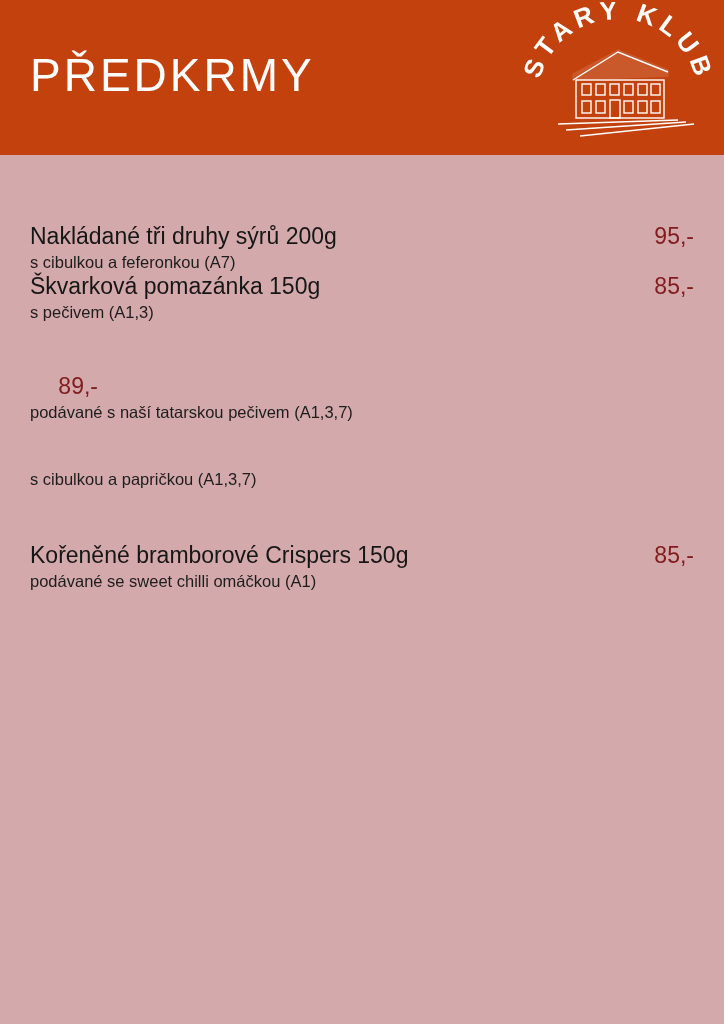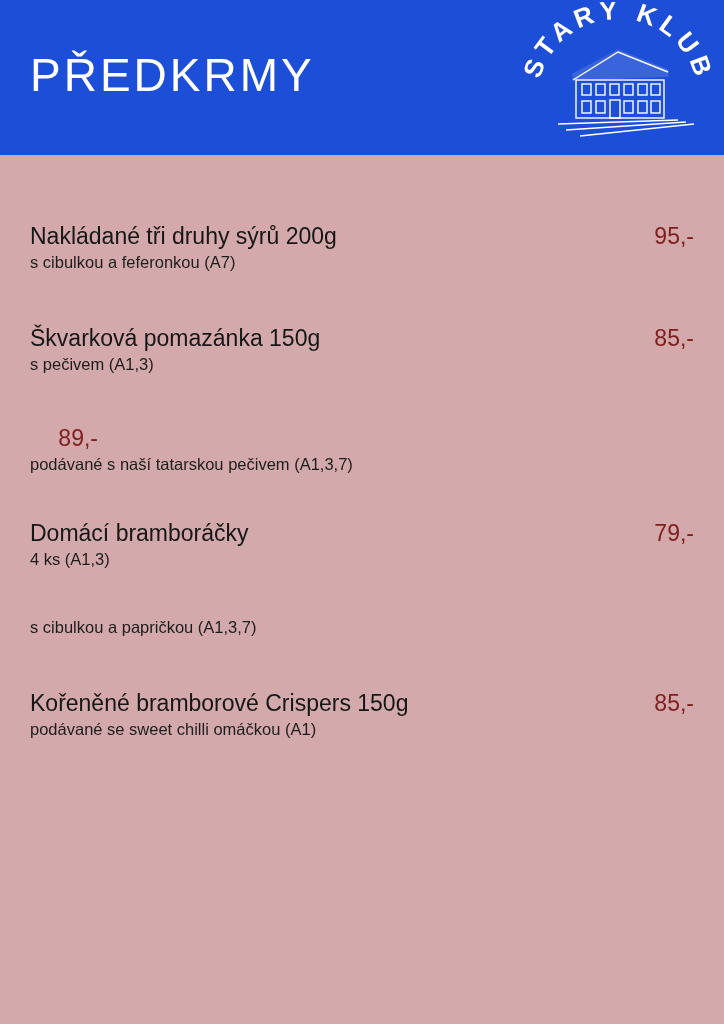--- a/index.html
+++ b/index.html
@@ -12,21 +12,21 @@
     background: #d4a9ab;
     font-family: "Liberation Sans", sans-serif;
     overflow: hidden;
     position: relative;
   }
 
   
   .header {
     position: relative;
     height: 155px;
-    background: #1d4ed8;
+    background: #c2410c;
     width: 100%;
     box-sizing: border-box;
   }
   .header-title {
     position: absolute;
     left: 30px;
     top: 52px;
     color: #ffffff;
     font-size: 46px;
     letter-spacing: 3px;
@@ -136,42 +136,35 @@
 
 <ul class="menu">
   <li class="menu-item" style="margin-top:68px;">
     <div class="row-main">
       <span class="item-name">Nakládané tři druhy sýrů 200g</span>
       <span class="item-price">95,-</span>
     </div>
     <div class="item-desc">s cibulkou a feferonkou (A7)</div>
   </li>
 
-  <li class="menu-item" style="margin-top:52px;">
+  <li class="menu-item" style="">
     <div class="row-main">
       <span class="item-name">Škvarková pomazánka 150g</span>
       <span class="item-price">85,-</span>
     </div>
     <div class="item-desc">s  pečivem (A1,3)</div>
   </li>
 
   <li class="menu-item" style="margin-top:50px;">
     <div class="row-main">
       <span class="item-price">89,-</span>
     </div>
     <div class="item-desc">podávané s naší tatarskou pečivem (A1,3,7)</div>
   </li>
 
-  <li class="menu-item" style="margin-top:46px;">
-    <div class="row-main">
-      <span class="item-name">Domácí bramboráčky</span>
-      <span class="item-price">79,-</span>
-    </div>
-    <div class="item-desc">4 ks (A1,3)</div>
-  </li>
 
   <li class="menu-item" style="margin-top:48px;">
     <div class="item-desc">s cibulkou a papričkou (A1,3,7)</div>
   </li>
 
   <li class="menu-item" style="margin-top:52px;">
     <div class="row-main">
       <span class="item-name">Kořeněné bramborové Crispers 150g</span>
       <span class="item-price">85,-</span>
     </div>

